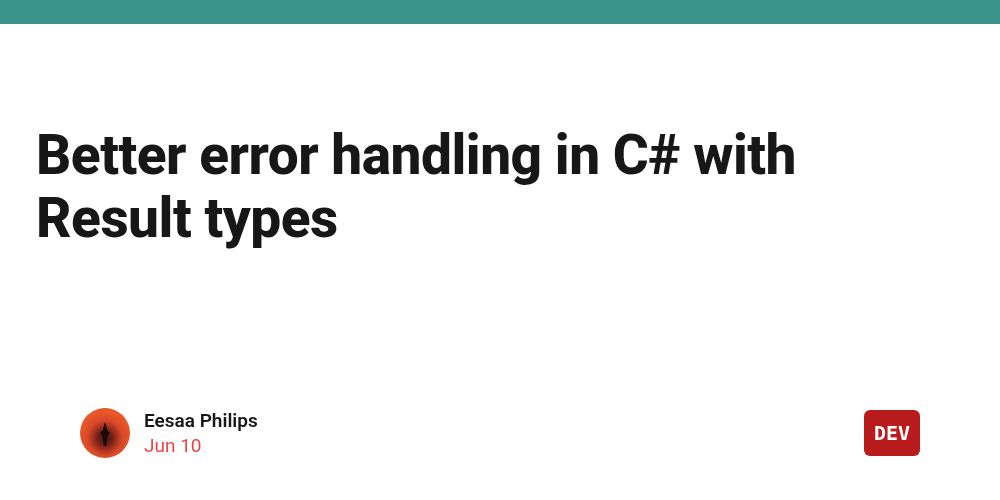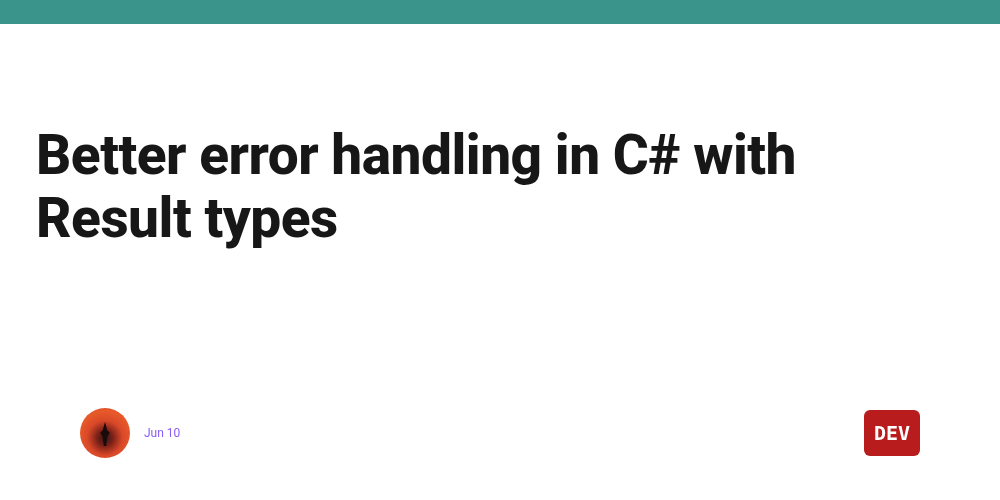--- a/index.html
+++ b/index.html
@@ -66,22 +66,22 @@
       display: flex;
       flex-direction: column;
       gap: 2px;
     }
     .author-name {
       font-size: 19px;
       font-weight: 600;
       color: #171717;
     }
     .pub-date {
-      font-size: 12px;
-      color: #8b5cf6;
+      font-size: 19px;
+      color: #ef4444;
     }
     .dev-badge {
       width: 56px;
       height: 46px;
       background: #b91c1c;
       border-radius: 6px;
       color: #ffffff;
       font-weight: 800;
       font-size: 20px;
       letter-spacing: 0px;
@@ -97,19 +97,20 @@
 <div class="top-bar"></div>
 
 <div class="content">
   <h1 class="title">Better error handling in C# with Result types</h1>
 </div>
 
 <div class="footer">
   <div class="author-block">
     <div class="avatar"></div>
     <div class="author-text">
+      <div class="author-name">Eesaa Philips</div>
       <div class="pub-date">Jun 10</div>
     </div>
   </div>
   <div class="dev-badge">
     <span>DEV</span>
   </div>
 </div>
 
 </body></html>

